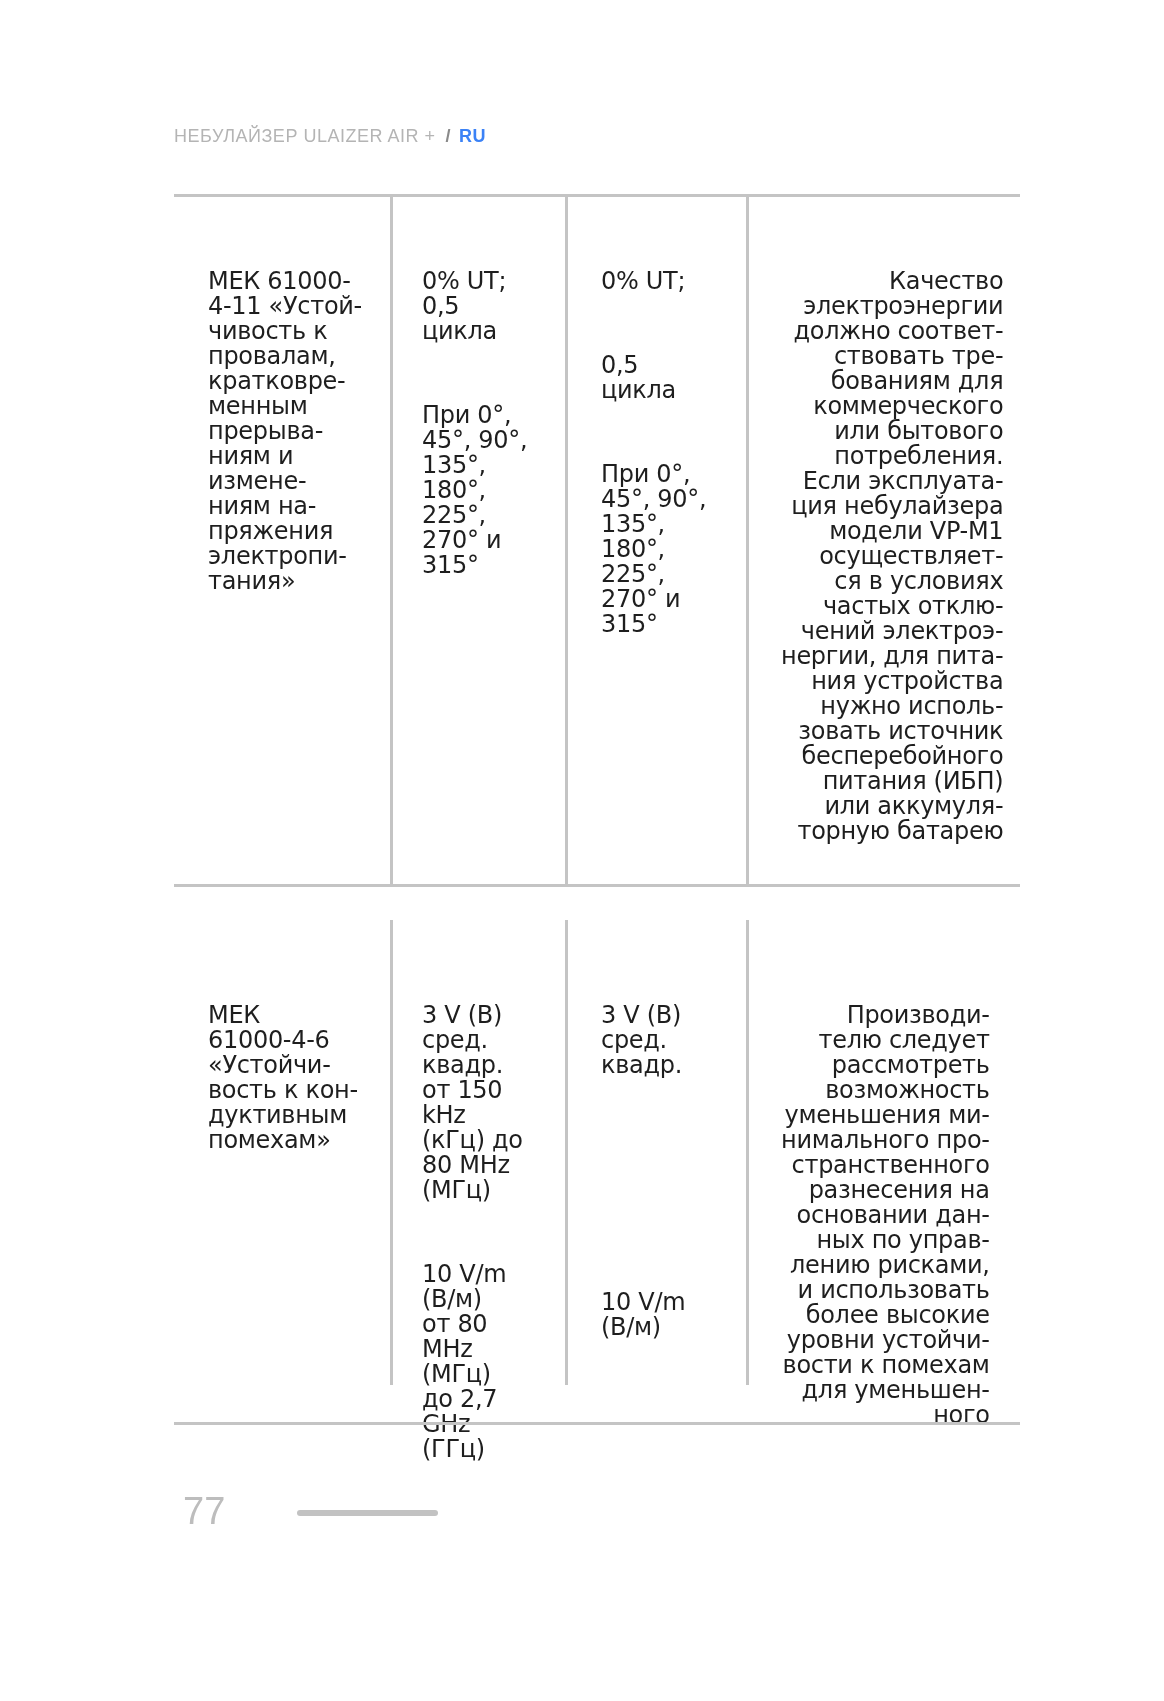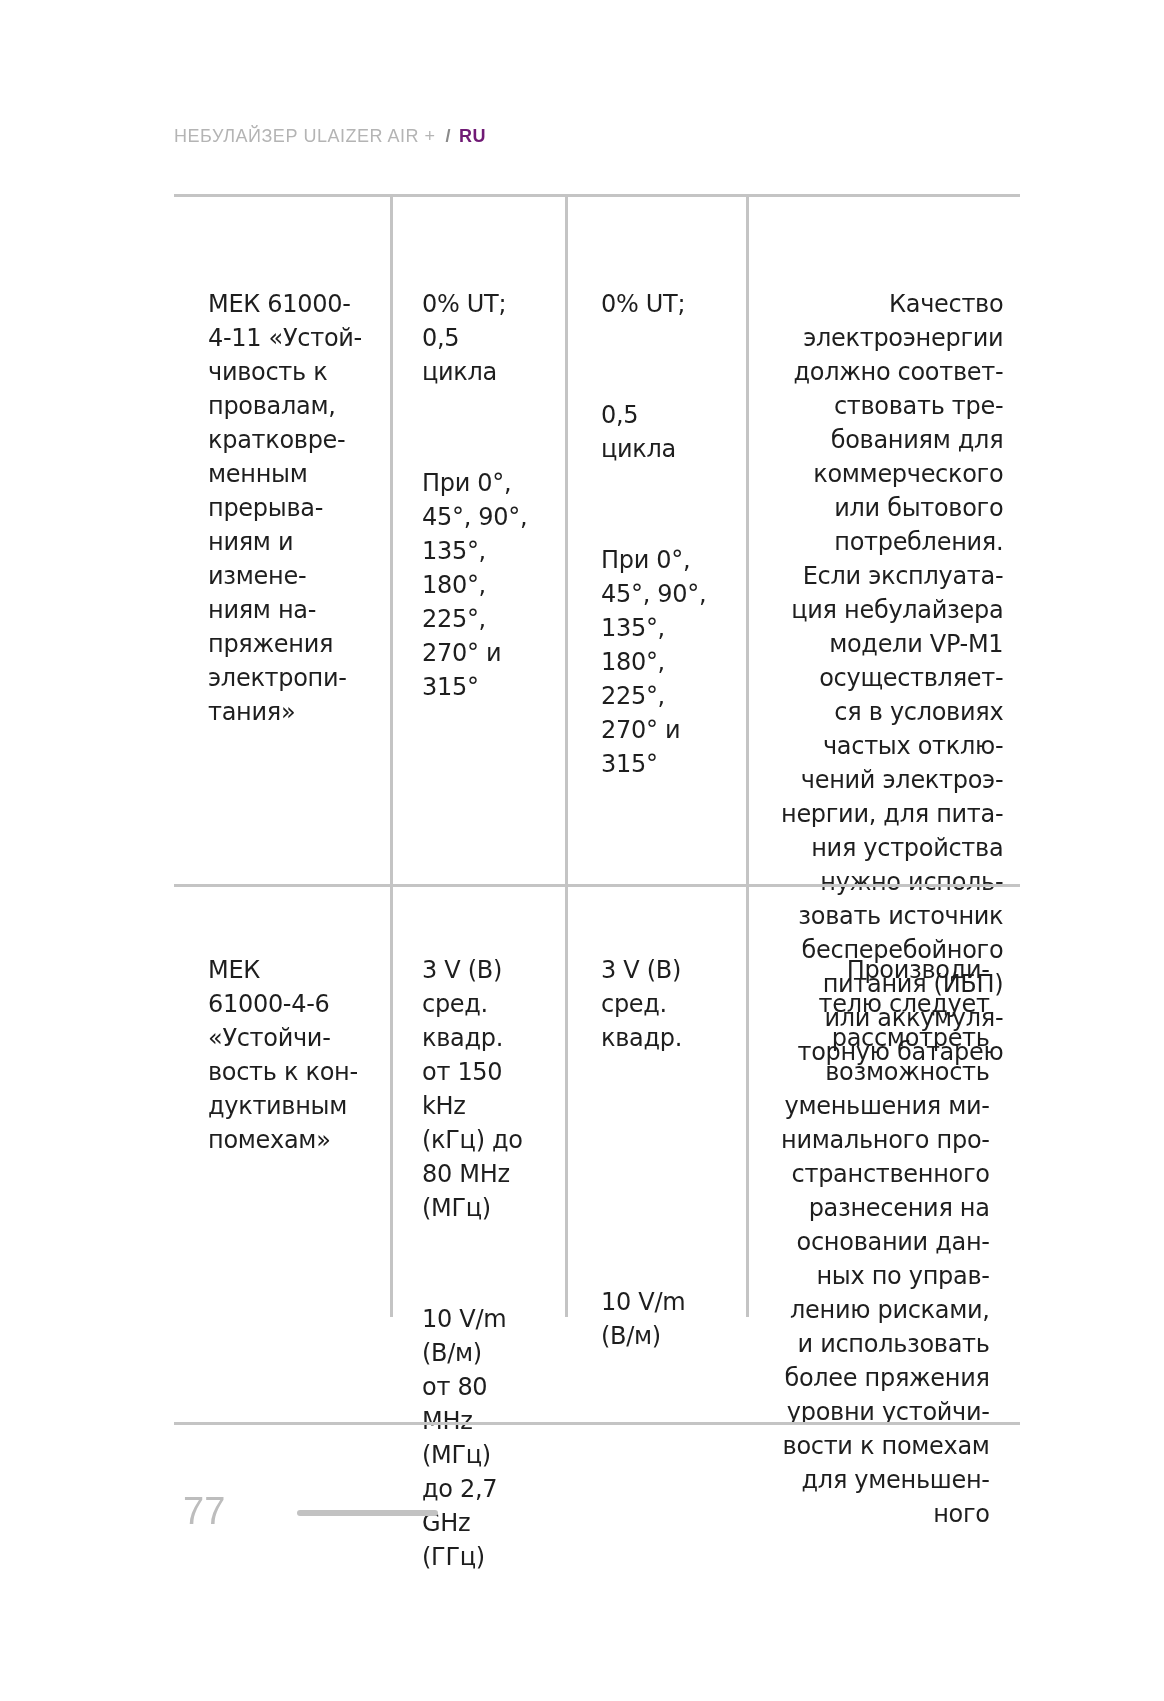--- a/index.html
+++ b/index.html
@@ -1,27 +1,27 @@
 <!DOCTYPE html>
 <html><head>
 <meta charset="utf-8">
 <style>
   html, body { margin: 0; padding: 0; background: #ffffff; }
   body { width: 1164px; height: 1701px; position: relative; overflow: hidden;
          font-family: "DejaVu Sans", sans-serif; color: #1e1e1e; }
   .header { position: absolute; left: 174px; top: 126px; font-size: 18px; letter-spacing: 0.5px;
             color: #b4b4b4; font-family: "Liberation Sans", sans-serif; white-space: nowrap; }
   .header .sep { color: #8a8a8a; font-weight: bold; margin: 0 8px 0 10px; }
-  .header .lang { color: #701a75; font-weight: bold; }
+  .header .lang { color: #3b82f6; font-weight: bold; }
   .table { position: absolute; left: 174px; top: 194px; width: 846px; }
   .hline { position: absolute; left: 0; width: 846px; height: 3px; background: #c4c4c4; }
   .row { position: absolute; left: 0; width: 846px; }
   .cell { position: absolute; top: 0; bottom: 0; box-sizing: border-box; }
   .cell.div { border-left: 3px solid #c4c4c4; }
-  .txt { position: absolute; font-size: 24px; line-height: 34px; white-space: pre; letter-spacing: -0.3px; }
+  .txt { position: absolute; font-size: 24px; line-height: 25px; white-space: pre; letter-spacing: -0.3px; }
   .para + .para { margin-top: 9px; }
   .para { white-space: pre; }
   .c1 { left: 0; width: 216px; }
   .c2 { left: 216px; width: 175px; }
   .c3 { left: 391px; width: 181px; }
   .c4 { left: 572px; width: 274px; text-align: right; }
   .pagenum { position: absolute; left: 183px; top: 1490px; font-size: 38px; color: #bdbdbd;
              font-family: "Liberation Sans", sans-serif; }
   .pagebar { position: absolute; left: 297px; top: 1510px; width: 141px; height: 6px;
              background: #c2c2c2; border-radius: 3px; }
@@ -106,21 +106,21 @@
 бесперебойного
 питания (ИБП)
 или аккумуля-
 торную батарею</div>
       </div>
     </div>
   </div>
 
   <div class="hline" style="top:690px"></div>
 
-  <div class="row" style="top:658px;height:465px">
+  <div class="row" style="top:726px;height:465px">
     <div class="cell c1">
       <div class="txt" style="left:34px;top:33px">
         <div class="para">МЕК
 61000-4-6
 «Устойчи-
 вость к кон-
 дуктивным
 помехам»</div>
       </div>
     </div>
@@ -160,21 +160,21 @@
 рассмотреть
 возможность
 уменьшения ми-
 нимального про-
 странственного
 разнесения на
 основании дан-
 ных по управ-
 лению рисками,
 и использовать
-более пряжения
+более высокие
 уровни устойчи-
 вости к помехам
 для уменьшен-
 ного</div>
       </div>
     </div>
   </div>
 
   <div class="hline" style="top:1228px"></div>
 </div>

